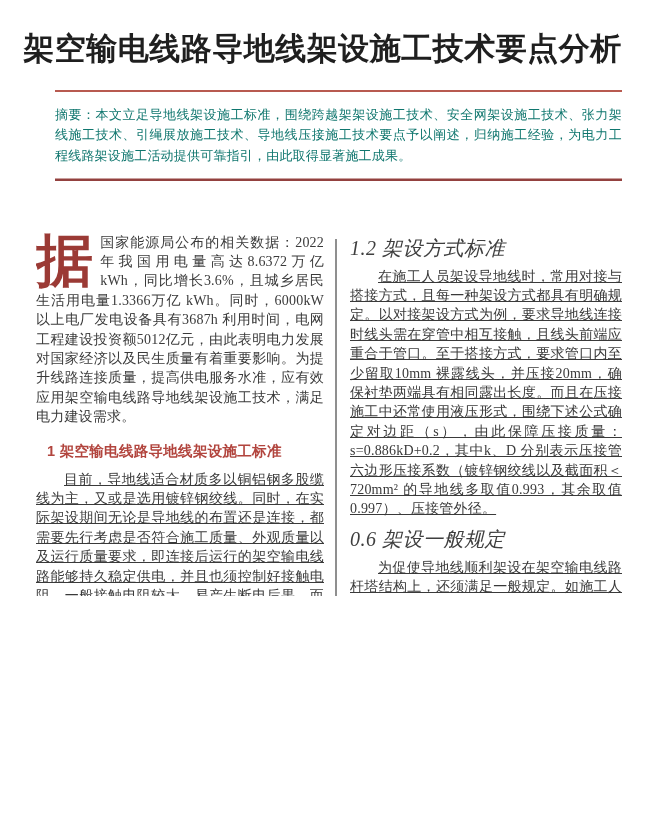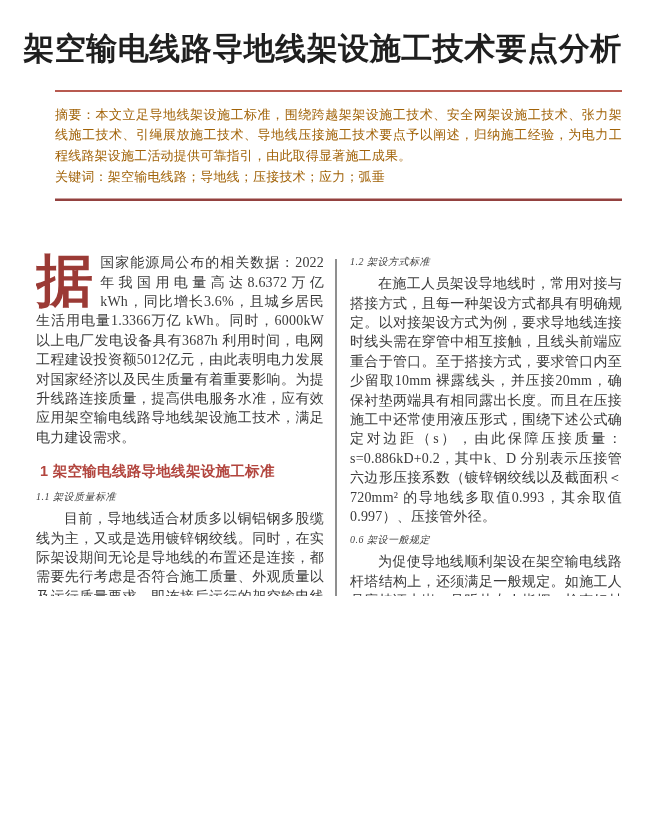--- a/index.html
+++ b/index.html
@@ -11,73 +11,71 @@
     margin:30px 14px 0;
     font-family:"Liberation Sans","DejaVu Sans",sans-serif;
     font-weight:900;font-size:31px;line-height:1.22;
     color:#1f1f1f;text-align:center;letter-spacing:0.5px;
   }
   .rule{margin-left:55px;width:567px;}
   .rule-top{margin-top:22px;height:2px;background:#b85a50;}
   .rule-mid{margin-top:11px;height:3px;background:#93413f;border-top:1px solid #caa09e;box-sizing:border-box;}
   .abstract{margin:13px 23px 0 55px;}
   .abs-p{
-    margin:0;font-size:13px;line-height:20.6px;color:#a16207;
+    margin:0;font-size:13px;line-height:20.6px;color:#0f766e;
     text-align:justify;letter-spacing:0.2px;
   }
   .columns{
     display:flex;margin:52px 23px 0 36px;height:550px;overflow:hidden;
   }
   .col-left{width:288px;flex:none;}
   .divider{flex:none;width:2px;background:#8f8f8f;margin:6px 13px 0 11px;}
   .col-right{flex:1;min-width:0;}
   .para{
     margin:0;font-size:14px;line-height:19.4px;color:#3a3a3a;
     text-align:justify;letter-spacing:0.2px;
   }
-  .indent{text-indent:2em;}
+  .indent{text-indent:2em;text-decoration:underline;}
   .dropcap{
     float:left;font-size:57px;line-height:50px;height:54px;
     color:#9b3a35;font-weight:bold;margin:3px 7px 0 0;
   }
   .sec-title{
-    margin:15px 4px 9px;font-size:14.5px;font-weight:bold;color:#b2453e;
+    margin:15px 11px 9px;font-size:14.5px;font-weight:bold;color:#b2453e;
     font-family:"Liberation Sans","DejaVu Sans",sans-serif;letter-spacing:0.3px;
   }
   .sub-title{
-    margin:7px 0 5px;font-size:10px;font-weight:normal;font-style:italic;
+    margin:7px 0 5px;font-size:20px;font-weight:normal;font-style:italic;
     color:#3f3f3f;letter-spacing:0.5px;
   }
   .sub-title.tight-top{margin-top:2px;}
   sup.ref{font-size:9px;line-height:0;}
 </style>
 </head>
 <body>
 
 <div class="page">
 
   <h1 class="title">架空输电线路导地线架设施工技术要点分析</h1>
 
   <div class="rule rule-top"></div>
 
   <div class="abstract">
     <p class="abs-p"><span>摘要：</span><span>本文立足导地线架设施工标准，围绕跨越架架设施工技术、安全网架设施工技术、张力架线施工技术、引绳展放施工技术、导地线压接施工技术要点予以阐述，归纳施工经验，为电力工程线路架设施工活动提供可靠指引，由此取得显著施工成果。</span></p>
-    <p class="abs-p"><span>关键词：</span><span>架空输电线路；导地线；压接技术；应力；弧垂</span></p>
   </div>
 
   <div class="rule rule-mid"></div>
 
   <div class="columns">
 
     <div class="col-left">
       <p class="para">
         <span class="dropcap">据</span><span>国家能源局公布的相关数据：2022年我国用电量高达8.6372万亿 kWh，同比增长3.6%，且城乡居民生活用电量1.3366万亿 kWh。同时，6000kW 以上电厂发电设备具有3687h 利用时间，电网工程建设投资额5012亿元，由此表明电力发展对国家经济以及民生质量有着重要影响。为提升线路连接质量，提高供电服务水准，应有效应用架空输电线路导地线架设施工技术，满足电力建设需求。</span>
       </p>
       <h2 class="sec-title">1 架空输电线路导地线架设施工标准</h2>
-      <h3 class="sub-title">1.1 架设质量标准</h3>
       <p class="para indent">目前，导地线适合材质多以铜铝钢多股缆线为主，又或是选用镀锌钢绞线。同时，在实际架设期间无论是导地线的布置还是连接，都需要先行考虑是否符合施工质量、外观质量以及运行质量要求，即连接后运行的架空输电线路能够持久稳定供电，并且也须控制好接触电阻，一般接触电阻较大，易产生断电后果。而在导地线出现发热或是机械性能不达标问题时，也更容易引起导地线断线状况。因此，务必以质量标准予以有效架设。</p>
     </div>
 
     <div class="divider"></div>
 
     <div class="col-right">
       <h3 class="sub-title tight-top">1.2 架设方式标准</h3>
       <p class="para indent">在施工人员架设导地线时，常用对接与搭接方式，且每一种架设方式都具有明确规定。以对接架设方式为例，要求导地线连接时线头需在穿管中相互接触，且线头前端应重合于管口。至于搭接方式，要求管口内至少留取10mm 裸露线头，并压接20mm，确保衬垫两端具有相同露出长度。而且在压接施工中还常使用液压形式，围绕下述公式确定对边距（s），由此保障压接质量：s=0.886kD+0.2，其中k、D 分别表示压接管六边形压接系数（镀锌钢绞线以及截面积＜720mm² 的导地线多取值0.993，其余取值0.997）、压接管外径。</p>
       <h3 class="sub-title">0.6 架设一般规定</h3>
       <p class="para indent"><span>为促使导地线顺利架设在架空输电线路杆塔结构上，还须满足一般规定。如施工人员应持证上岗，且听从专人指挥，检查好材料质量后，可在架设现场加固拉绳，同时不能突然剪断导地线。采用跨越架架设技术时还需将跨越架中心设定在输电线路中心线处，两端保留1.5m 宽度空间，而后选择在晴天予以架设。为维护施工安全，要求施工人员严格遵守相关规范确定施工路径</span><sup class="ref">[1]</sup><span>。</span></p>

